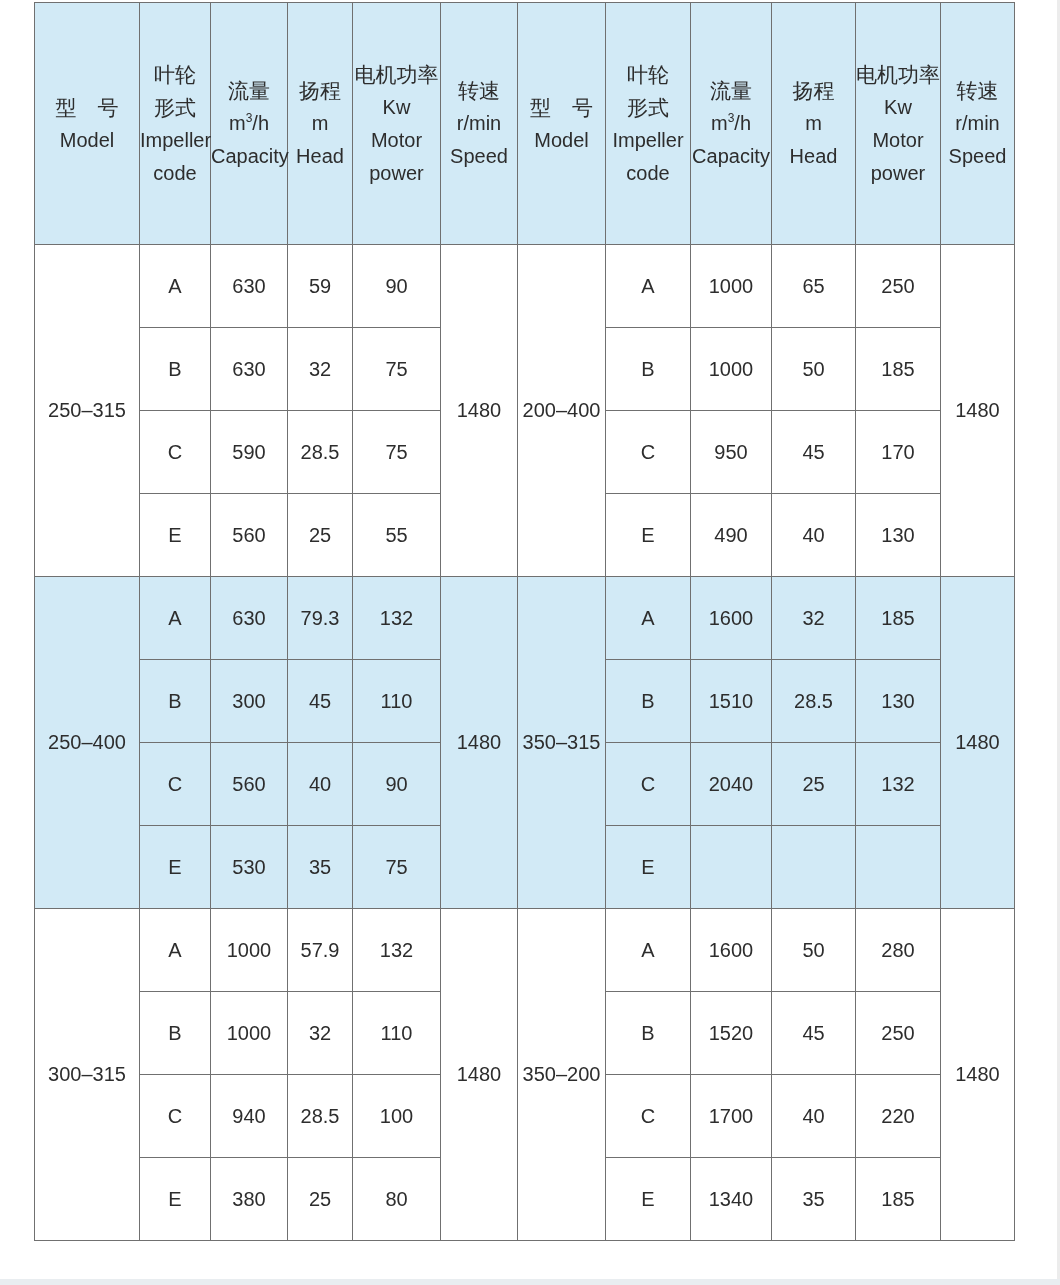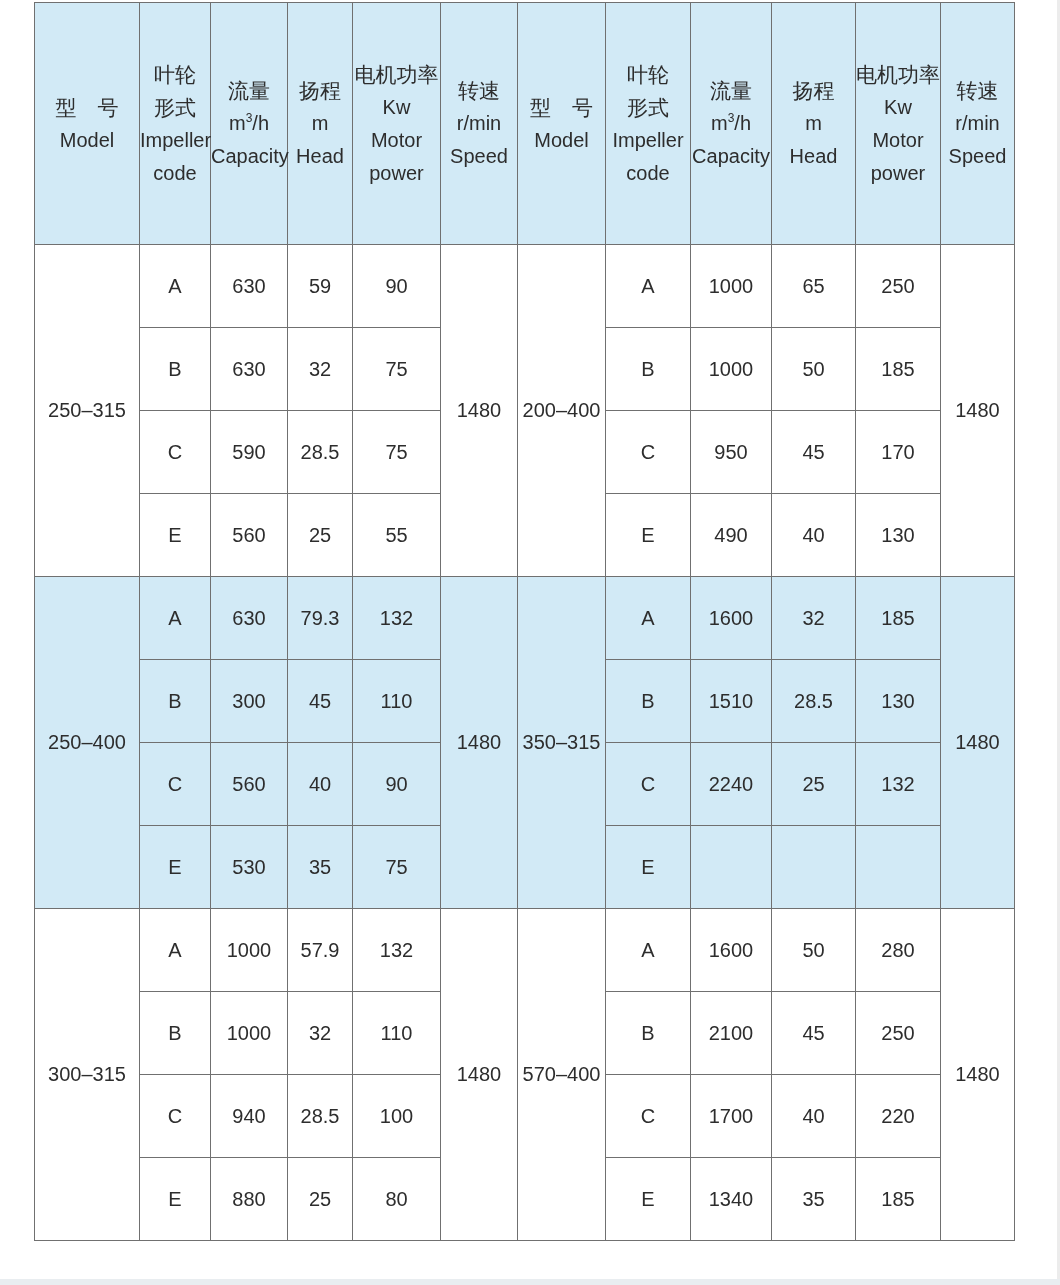--- a/index.html
+++ b/index.html
@@ -208,71 +208,71 @@
         <td>1510</td>
         <td>28.5</td>
         <td>130</td>
       </tr>
       <tr class="shaded">
         <td>C</td>
         <td>560</td>
         <td>40</td>
         <td>90</td>
         <td>C</td>
-        <td>2240</td>
+        <td>2040</td>
         <td>25</td>
         <td>132</td>
       </tr>
       <tr class="shaded">
         <td>E</td>
         <td>530</td>
         <td>35</td>
         <td>75</td>
         <td>E</td>
         <td></td>
         <td></td>
         <td></td>
       </tr>
       <tr>
         <td rowspan="4">300–315</td>
         <td>A</td>
         <td>1000</td>
         <td>57.9</td>
         <td>132</td>
         <td rowspan="4">1480</td>
-        <td rowspan="4">570–400</td>
+        <td rowspan="4">350–200</td>
         <td>A</td>
         <td>1600</td>
         <td>50</td>
         <td>280</td>
         <td rowspan="4">1480</td>
       </tr>
       <tr>
         <td>B</td>
         <td>1000</td>
         <td>32</td>
         <td>110</td>
         <td>B</td>
-        <td>2100</td>
+        <td>1520</td>
         <td>45</td>
         <td>250</td>
       </tr>
       <tr>
         <td>C</td>
         <td>940</td>
         <td>28.5</td>
         <td>100</td>
         <td>C</td>
         <td>1700</td>
         <td>40</td>
         <td>220</td>
       </tr>
       <tr>
         <td>E</td>
-        <td>880</td>
+        <td>380</td>
         <td>25</td>
         <td>80</td>
         <td>E</td>
         <td>1340</td>
         <td>35</td>
         <td>185</td>
       </tr>
     </tbody>
 </table>
 

